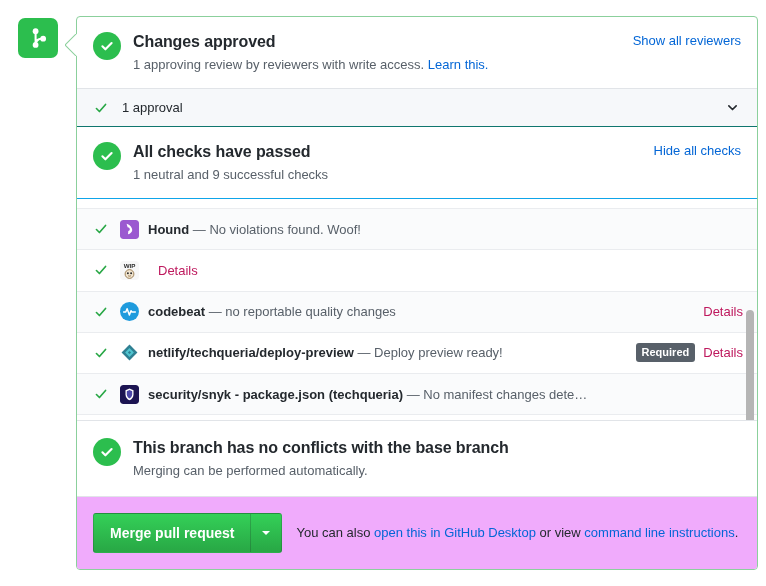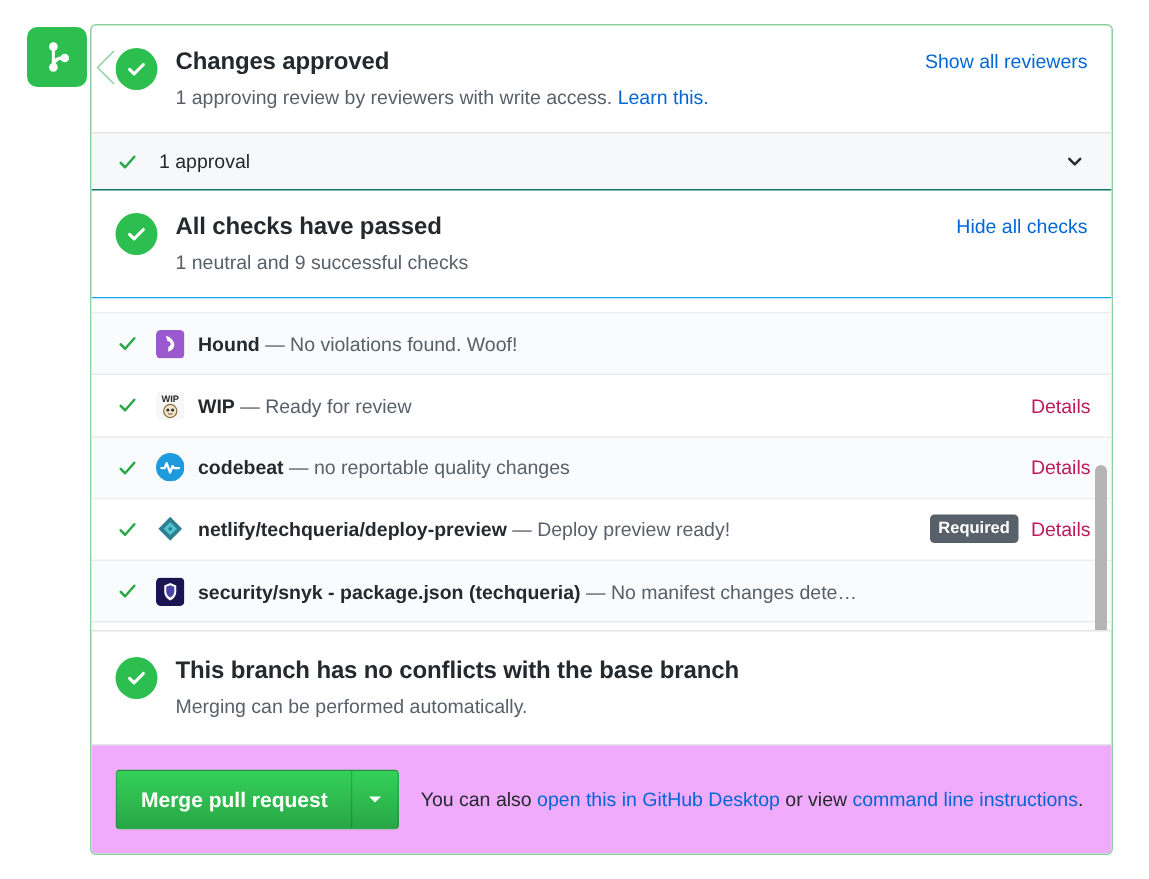--- a/index.html
+++ b/index.html
@@ -53,21 +53,21 @@
     height: 17px;
     background: #ffffff;
     border-left: 1px solid #8bd09c;
     border-bottom: 1px solid #8bd09c;
     transform: rotate(45deg);
   }
 
   
   .merge-panel {
     position: absolute;
-    left: 60px;
+    left: 76px;
     top: 16px;
     width: 682px;
     height: 554px;
     border: 1px solid #8bd09c;
     border-radius: 4px;
     background: #ffffff;
     overflow: hidden;
     display: flex;
     flex-direction: column;
   }
@@ -377,21 +377,20 @@
             <span class="avatar">
               <svg width="19" height="19" viewBox="0 0 19 19">
                 <rect width="19" height="19" rx="3" fill="#f7f7f7"></rect>
                 <text x="9.5" y="7.2" font-size="6.2" font-weight="bold" text-anchor="middle" fill="#2b2b2b" font-family="Liberation Sans, sans-serif">WIP</text>
                 <circle cx="9.5" cy="13" r="4.4" fill="#f1e4cf" stroke="#8a6a3a" stroke-width="0.8"></circle>
                 <circle cx="7.9" cy="12.3" r="1" fill="#2b2b2b"></circle>
                 <circle cx="11.1" cy="12.3" r="1" fill="#2b2b2b"></circle>
                 <path d="M8 14.6c.9.7 2.1.7 3 0" stroke="#8a6a3a" stroke-width="0.8" fill="none"></path>
               </svg>
             </span>
-            <span class="check-text"><span class="check-name">WIP</span> — Ready for review</span>
             <span class="row-right">
               <span class="details-link">Details</span>
             </span>
           </div>
           <div class="check-row alt">
             <span class="small-check">
               <svg width="14" height="14" viewBox="0 0 16 16" fill="none" stroke="#28a745" stroke-width="1.9" stroke-linecap="round" stroke-linejoin="round">
                 <path d="M2.8 8.6l3.4 3.4 7-8"></path>
               </svg>
             </span>

